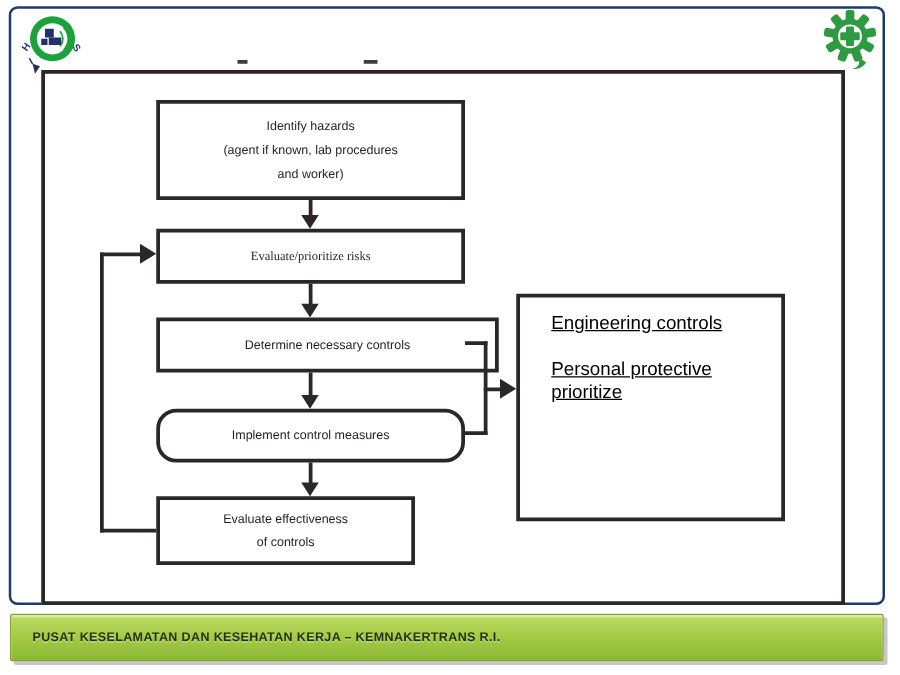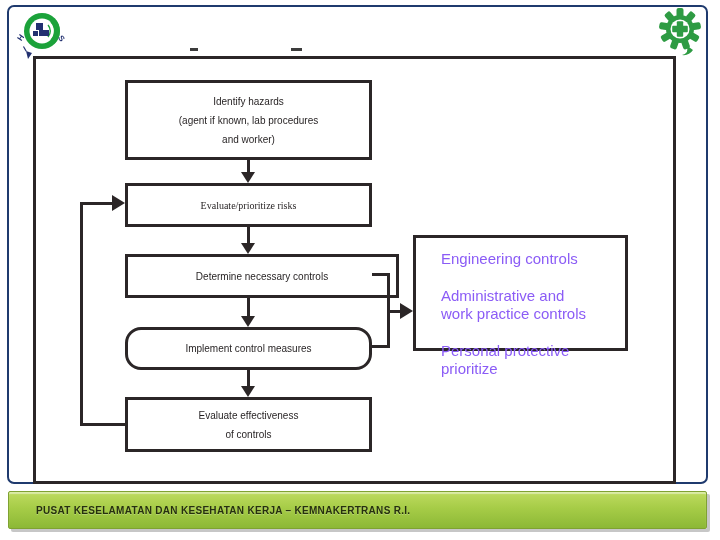--- a/index.html
+++ b/index.html
@@ -23,47 +23,47 @@
   .flow-box {
     position:absolute; border:3px solid #2b2627; background:#fff;
     display:flex; align-items:center; justify-content:center;
     text-align:center; font-size:10px; line-height:19px; color:#231f20;
     white-space:pre-line; z-index:3;
   }
   .step-0 { left:125px; top:80px;  width:247px; height:80px; }
   .step-1 { left:125px; top:183px; width:247px; height:44px;font-family:Liberation Serif, serif; }
   .step-2 { left:125px; top:254px; width:274px; height:44px; }
   .step-3 { left:125px; top:327px; width:247px; height:43px;border-radius:16px; }
-  .step-4 { left:125px; top:397px; width:247px; height:55px; }
+  .step-4 { left:125px; top:397px; width:207px; height:55px; }
 
   .controls-box {
-    position:absolute; left:413px; top:235px; width:215px; height:116px;
+    position:absolute; left:413px; top:235px; width:215px; height:182px;
     border:3px solid #2b2627; background:#fff; z-index:3;
-    padding:12px 8px 8px 25px; font-size:15px; line-height:18px; color:#8b5cf6;
+    padding:12px 8px 8px 25px; font-size:15px; line-height:18px; color:#000000;text-decoration:underline;
   }
   .controls-box .ctl { white-space:pre-line; margin-bottom:19px; }
 
   .vline, .hline { position:absolute; background:#2b2627; z-index:3; }
   .arrow-down {
     position:absolute; width:0; height:0; z-index:3;
     border-left:7px solid transparent; border-right:7px solid transparent;
     border-top:11px solid #2b2627;
   }
   .arrow-right {
     position:absolute; width:0; height:0; z-index:3;
     border-top:8px solid transparent; border-bottom:8px solid transparent;
     border-left:13px solid #2b2627;
   }
 
   .footer-bar {
     position:absolute; left:8px; top:491px; width:699px; height:38px;
     background:linear-gradient(180deg,#bedb60 0%,#a6cc47 45%,#8cb836 100%);
     border:1px solid #7fa232; border-radius:2px;
     box-shadow:3px 3px 0 rgba(130,130,130,0.45), inset 0 2px 1px rgba(255,255,255,0.45);
-    display:flex; align-items:center; padding-left:27px; z-index:2;
+    display:flex; align-items:center; padding-left:17px; z-index:2;
   }
   .footer-text {
     font-size:10px; font-weight:bold; color:#26300f; letter-spacing:0.3px;
     text-shadow:0 1px 0 rgba(255,255,255,0.25);
   }
 </style>
 </head>
 <body>
 
 <div class="slide">
@@ -115,22 +115,20 @@
 (agent if known, lab procedures
 and worker)</div>
   <div class="flow-box step-1">Evaluate/prioritize risks</div>
   <div class="flow-box step-2">Determine necessary controls</div>
   <div class="flow-box step-3">Implement control measures</div>
   <div class="flow-box step-4">Evaluate effectiveness
 of controls</div>
 
   <div class="controls-box">
     <div class="ctl">Engineering controls</div>
-    <div class="ctl">Administrative and
-work practice controls</div>
     <div class="ctl">Personal protective
 prioritize</div>
   </div>
 
   <div class="vline" style="left:247px; top:160px; width:3px; height:13px;"></div>
   <div class="arrow-down" style="left:241px; top:172px;"></div>
 
   <div class="vline" style="left:247px; top:227px; width:3px; height:17px;"></div>
   <div class="arrow-down" style="left:241px; top:243px;"></div>
 

